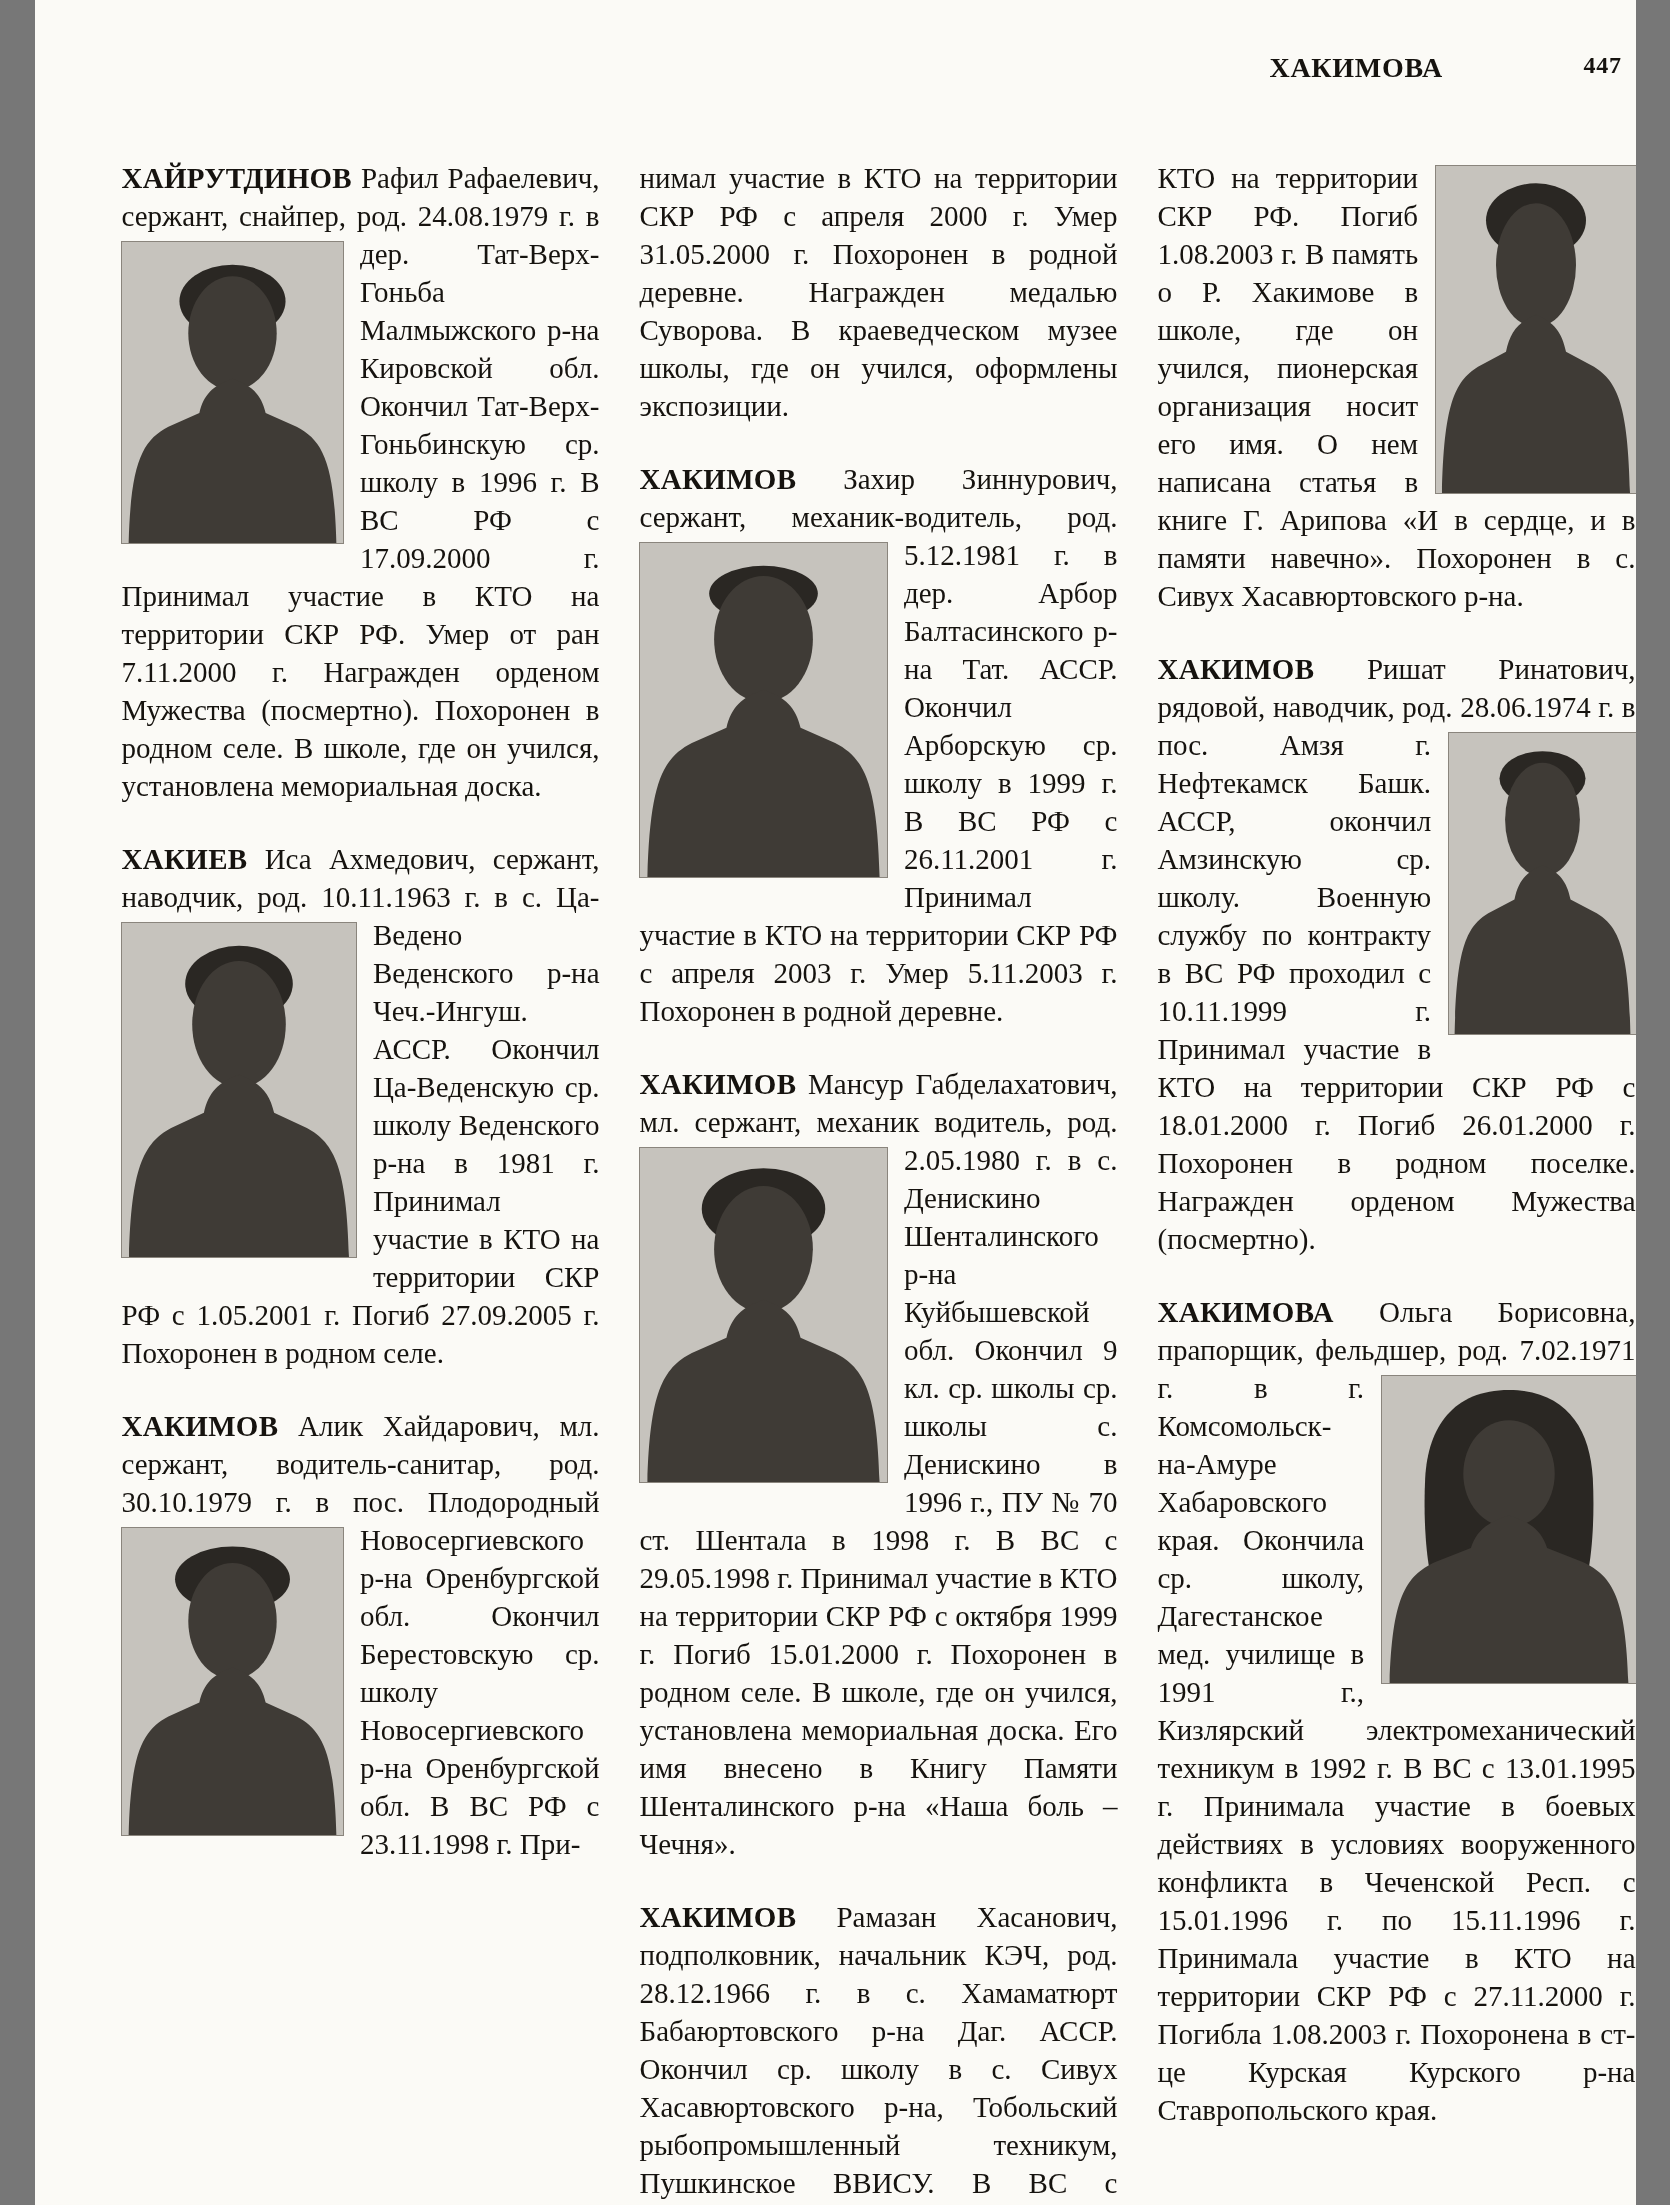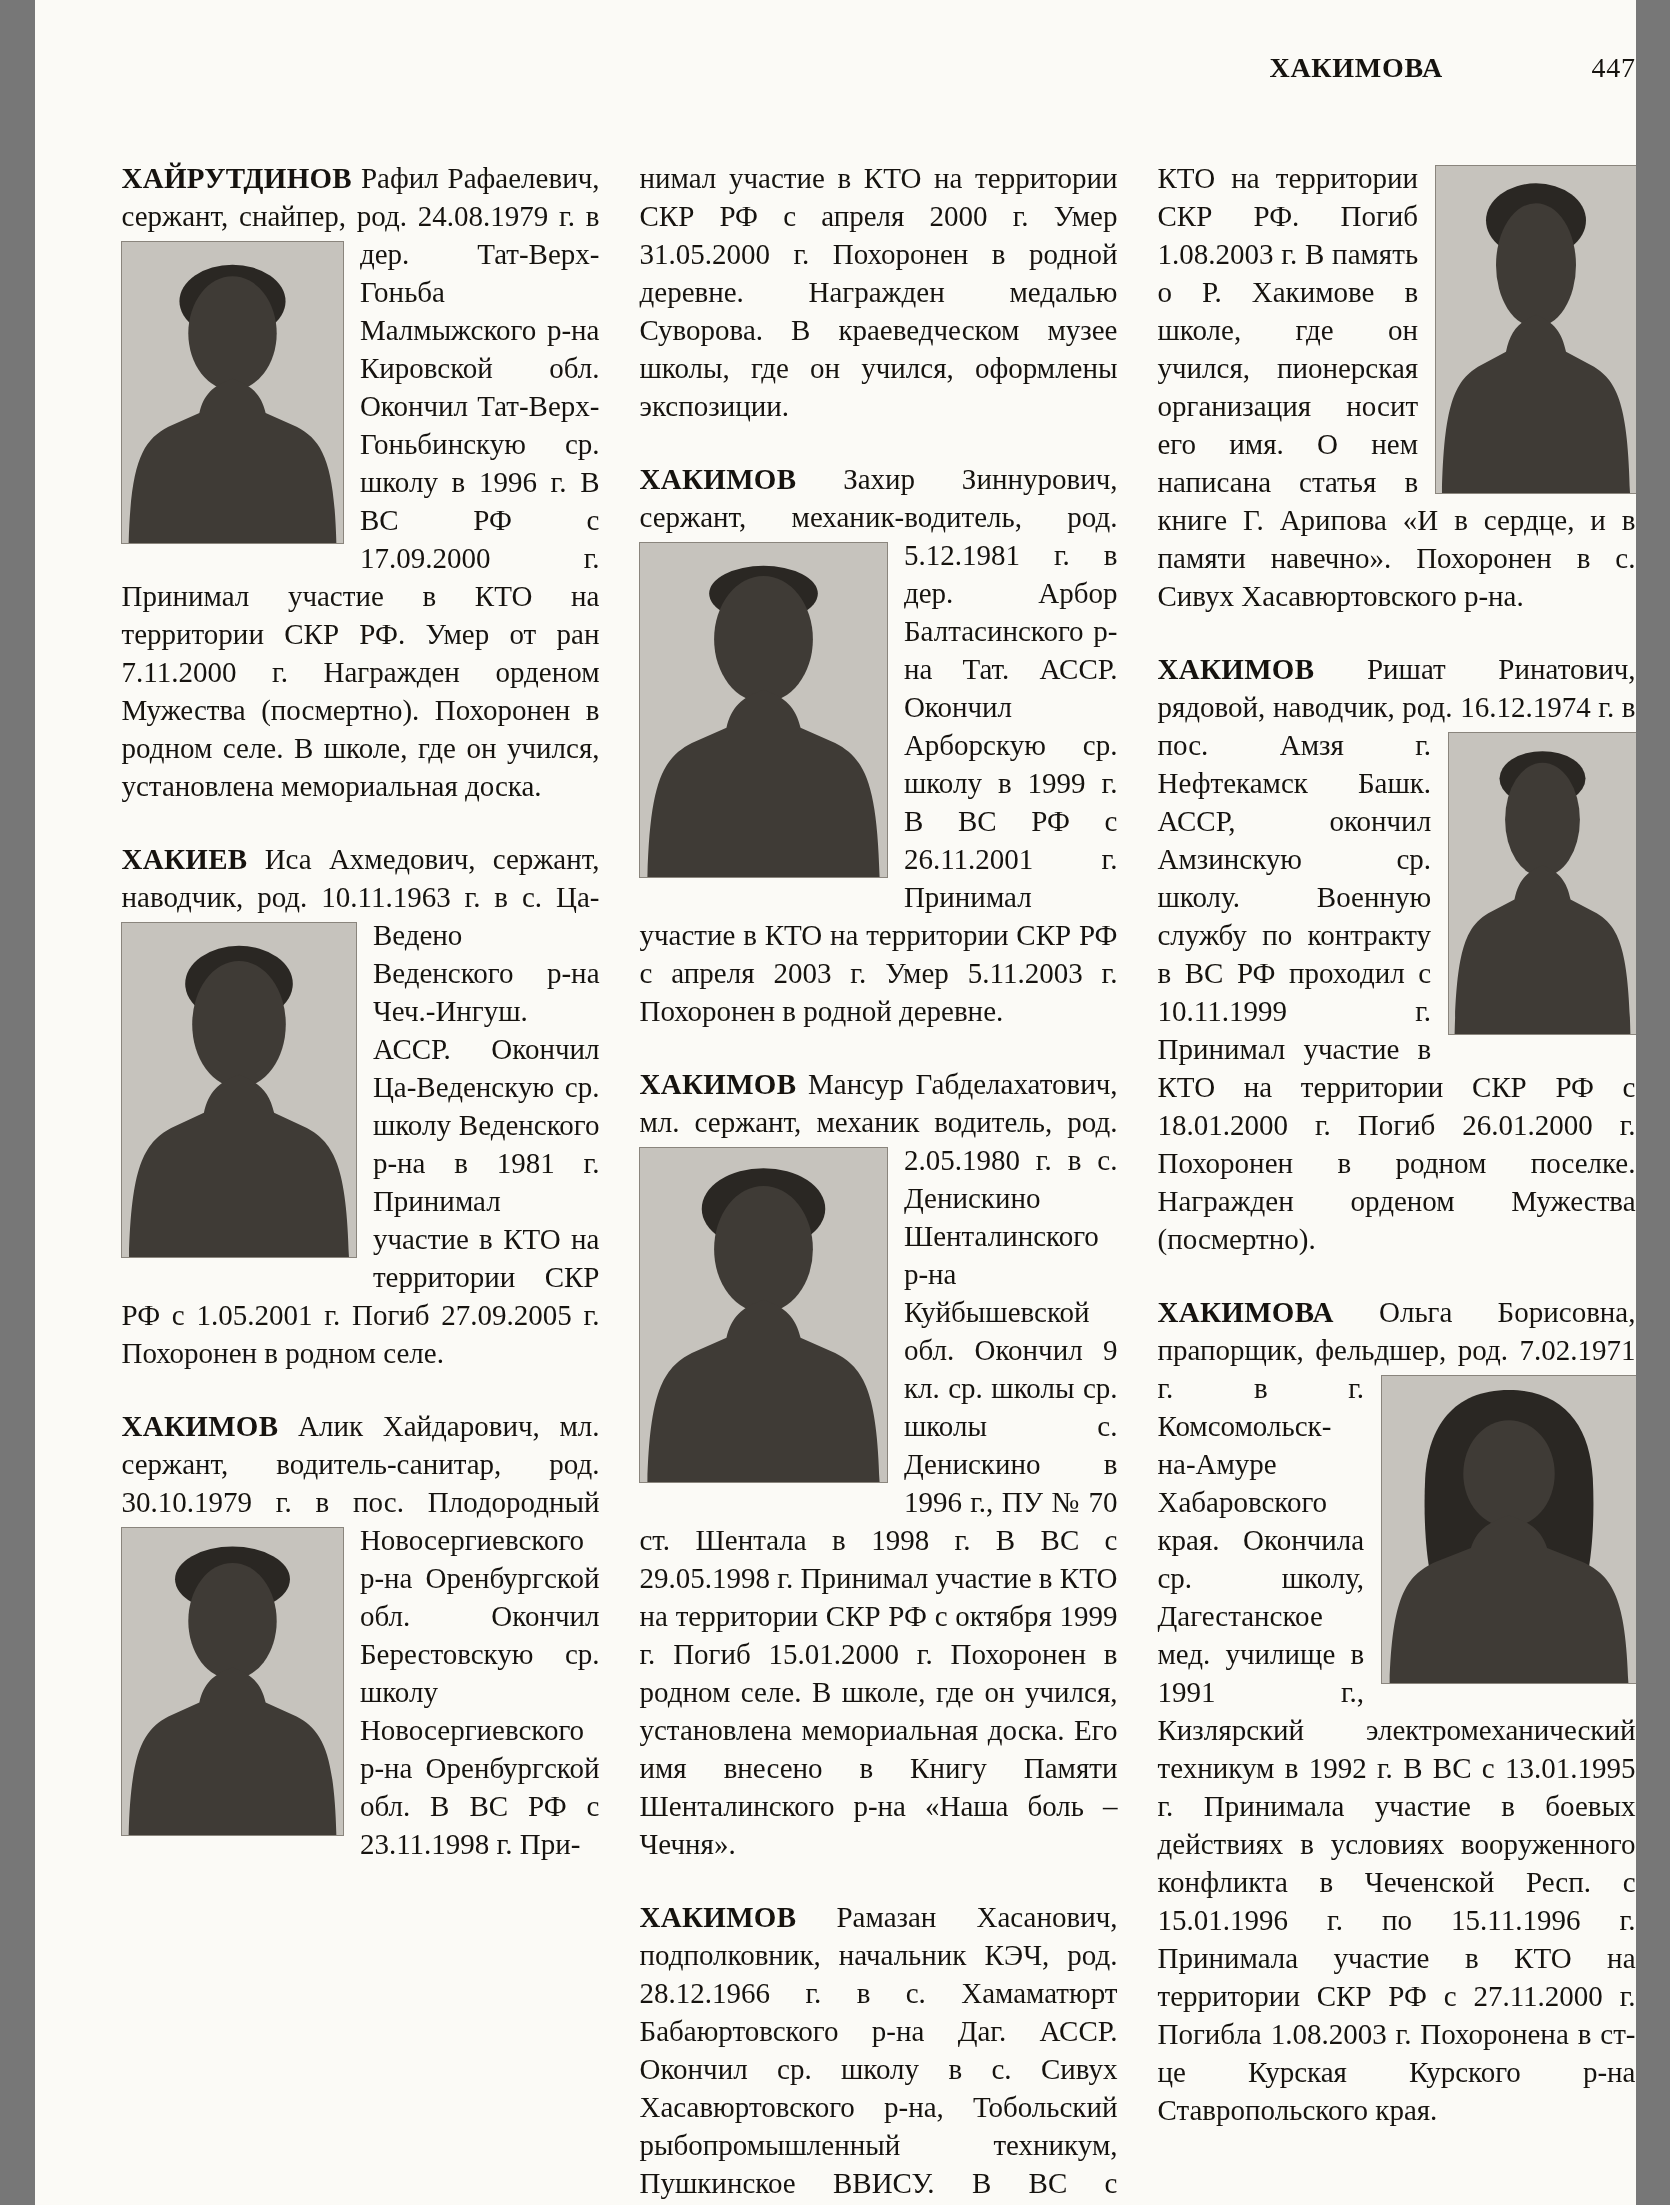--- a/index.html
+++ b/index.html
@@ -13,21 +13,21 @@
     overflow:hidden;
   }
   
   .running-head{position:absolute;top:52px;left:0;width:1671px;height:40px;}
   .rh-title{
     position:absolute;left:1235px;top:0;
     font-weight:bold;font-size:28px;letter-spacing:0.7px;
   }
   .rh-num{
     position:absolute;left:1549px;top:0;
-    font-weight:normal;font-size:28px;letter-spacing:0.7px;margin-left:8px;
+    font-weight:bold;font-size:24px;letter-spacing:0.7px;
   }
   
   .body{
     position:absolute;top:159px;left:87px;
     width:1514px;height:2032px;
     display:flex;gap:40px;
   }
   .col{width:478px;flex:0 0 478px;}
   .col p{
     margin:0 0 35px 0;
@@ -125,21 +125,21 @@
 
       <p><span class="ph r" style="width:200px;height:327px">
             <svg viewBox="0 0 100 132" preserveAspectRatio="none" aria-hidden="true">
               <rect class="bg" width="100" height="132"></rect>
               <ellipse class="hair" cx="50" cy="22" rx="25" ry="15"></ellipse>
               <ellipse class="fg" cx="50" cy="40" rx="20" ry="25"></ellipse>
               <path class="fg" d="M50 60 C41 63 37 67 35 75 L21 81 C9 87 4 97 3 132 L97 132 C96 97 91 87 79 81 L65 75 C63 67 59 63 50 60 Z"></path>
             </svg>
           </span><span>КТО на территории СКР РФ. Погиб 1.08.2003 г. В память о Р. Хакимове в школе, где он учился, пионерская организация носит его имя. О нем написана статья в книге Г. Арипова «И в сердце, и в памяти навечно». Похоронен в с. Сивух Хасавюртовского р-на.</span></p>
 
-      <p><b class="surname">ХАКИМОВ</b><span> Ришат Ринатович, рядовой, наводчик, род. 16.12.1974 г.</span><span class="ph r" style="width:187px;height:301px">
+      <p><b class="surname">ХАКИМОВ</b><span> Ришат Ринатович, рядовой, наводчик, род. 28.06.1974 г.</span><span class="ph r" style="width:187px;height:301px">
             <svg viewBox="0 0 100 132" preserveAspectRatio="none" aria-hidden="true">
               <rect class="bg" width="100" height="132"></rect>
               <ellipse class="hair" cx="50" cy="20" rx="23" ry="12"></ellipse>
               <ellipse class="fg" cx="50" cy="38" rx="20" ry="25"></ellipse>
               <path class="fg" d="M50 58 C41 61 37 65 35 73 L21 79 C9 85 4 95 3 132 L97 132 C96 95 91 85 79 79 L65 73 C63 65 59 61 50 58 Z"></path>
             </svg>
           </span><span> в пос. Амзя г. Нефтекамск Башк. АССР, окончил Амзинскую ср. школу. Военную службу по контракту в ВС РФ проходил с 10.11.1999 г. Принимал участие в КТО на территории СКР РФ с 18.01.2000 г. Погиб 26.01.2000 г. Похоронен в родном поселке. Награжден орденом Мужества (посмертно).</span></p>
 
       <p class="last"><b class="surname">ХАКИМОВА</b><span> Ольга Борисовна, прапорщик, фельдшер, род. 7.02.1971 г. в</span><span class="ph r" style="width:254px;height:307px">
             <svg viewBox="0 0 100 132" preserveAspectRatio="none" aria-hidden="true">

